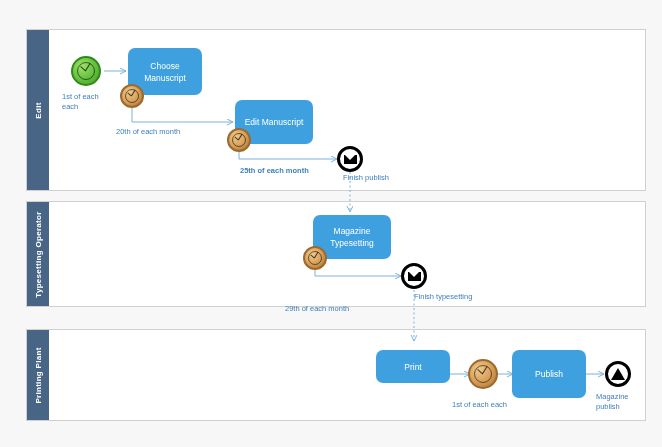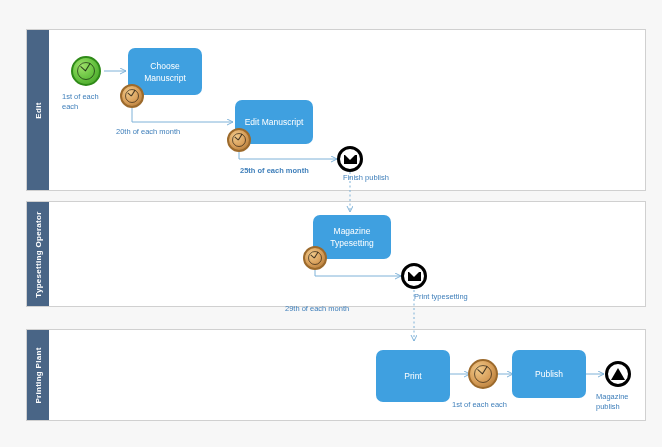--- a/index.html
+++ b/index.html
@@ -259,23 +259,23 @@
       <div class="clock-ring"></div>
       <div class="hand hand-h"></div>
       <div class="hand hand-m"></div>
     </div>
   </div>
   <div class="lbl" style="left:285px; top:304px;">29th of each month</div>
 
   <div class="ev ev-msg-end" style="left:401px; top:263px;">
     <div class="envelope"></div>
   </div>
-  <div class="lbl" style="left:414px; top:292px;">Print typesetting</div>
-
-  <div class="task" style="left:376px; top:350px; width:74px; height:52px;">
+  <div class="lbl" style="left:414px; top:292px;">Finish typesetting</div>
+
+  <div class="task" style="left:376px; top:350px; width:74px; height:33px;">
     <span>Print</span>
   </div>
 
   <div class="ev ev-timer ev-timer-lg" style="left:468px; top:359px;">
     <div class="clock-face">
       <div class="clock-ring"></div>
       <div class="hand hand-h"></div>
       <div class="hand hand-m"></div>
     </div>
   </div>

